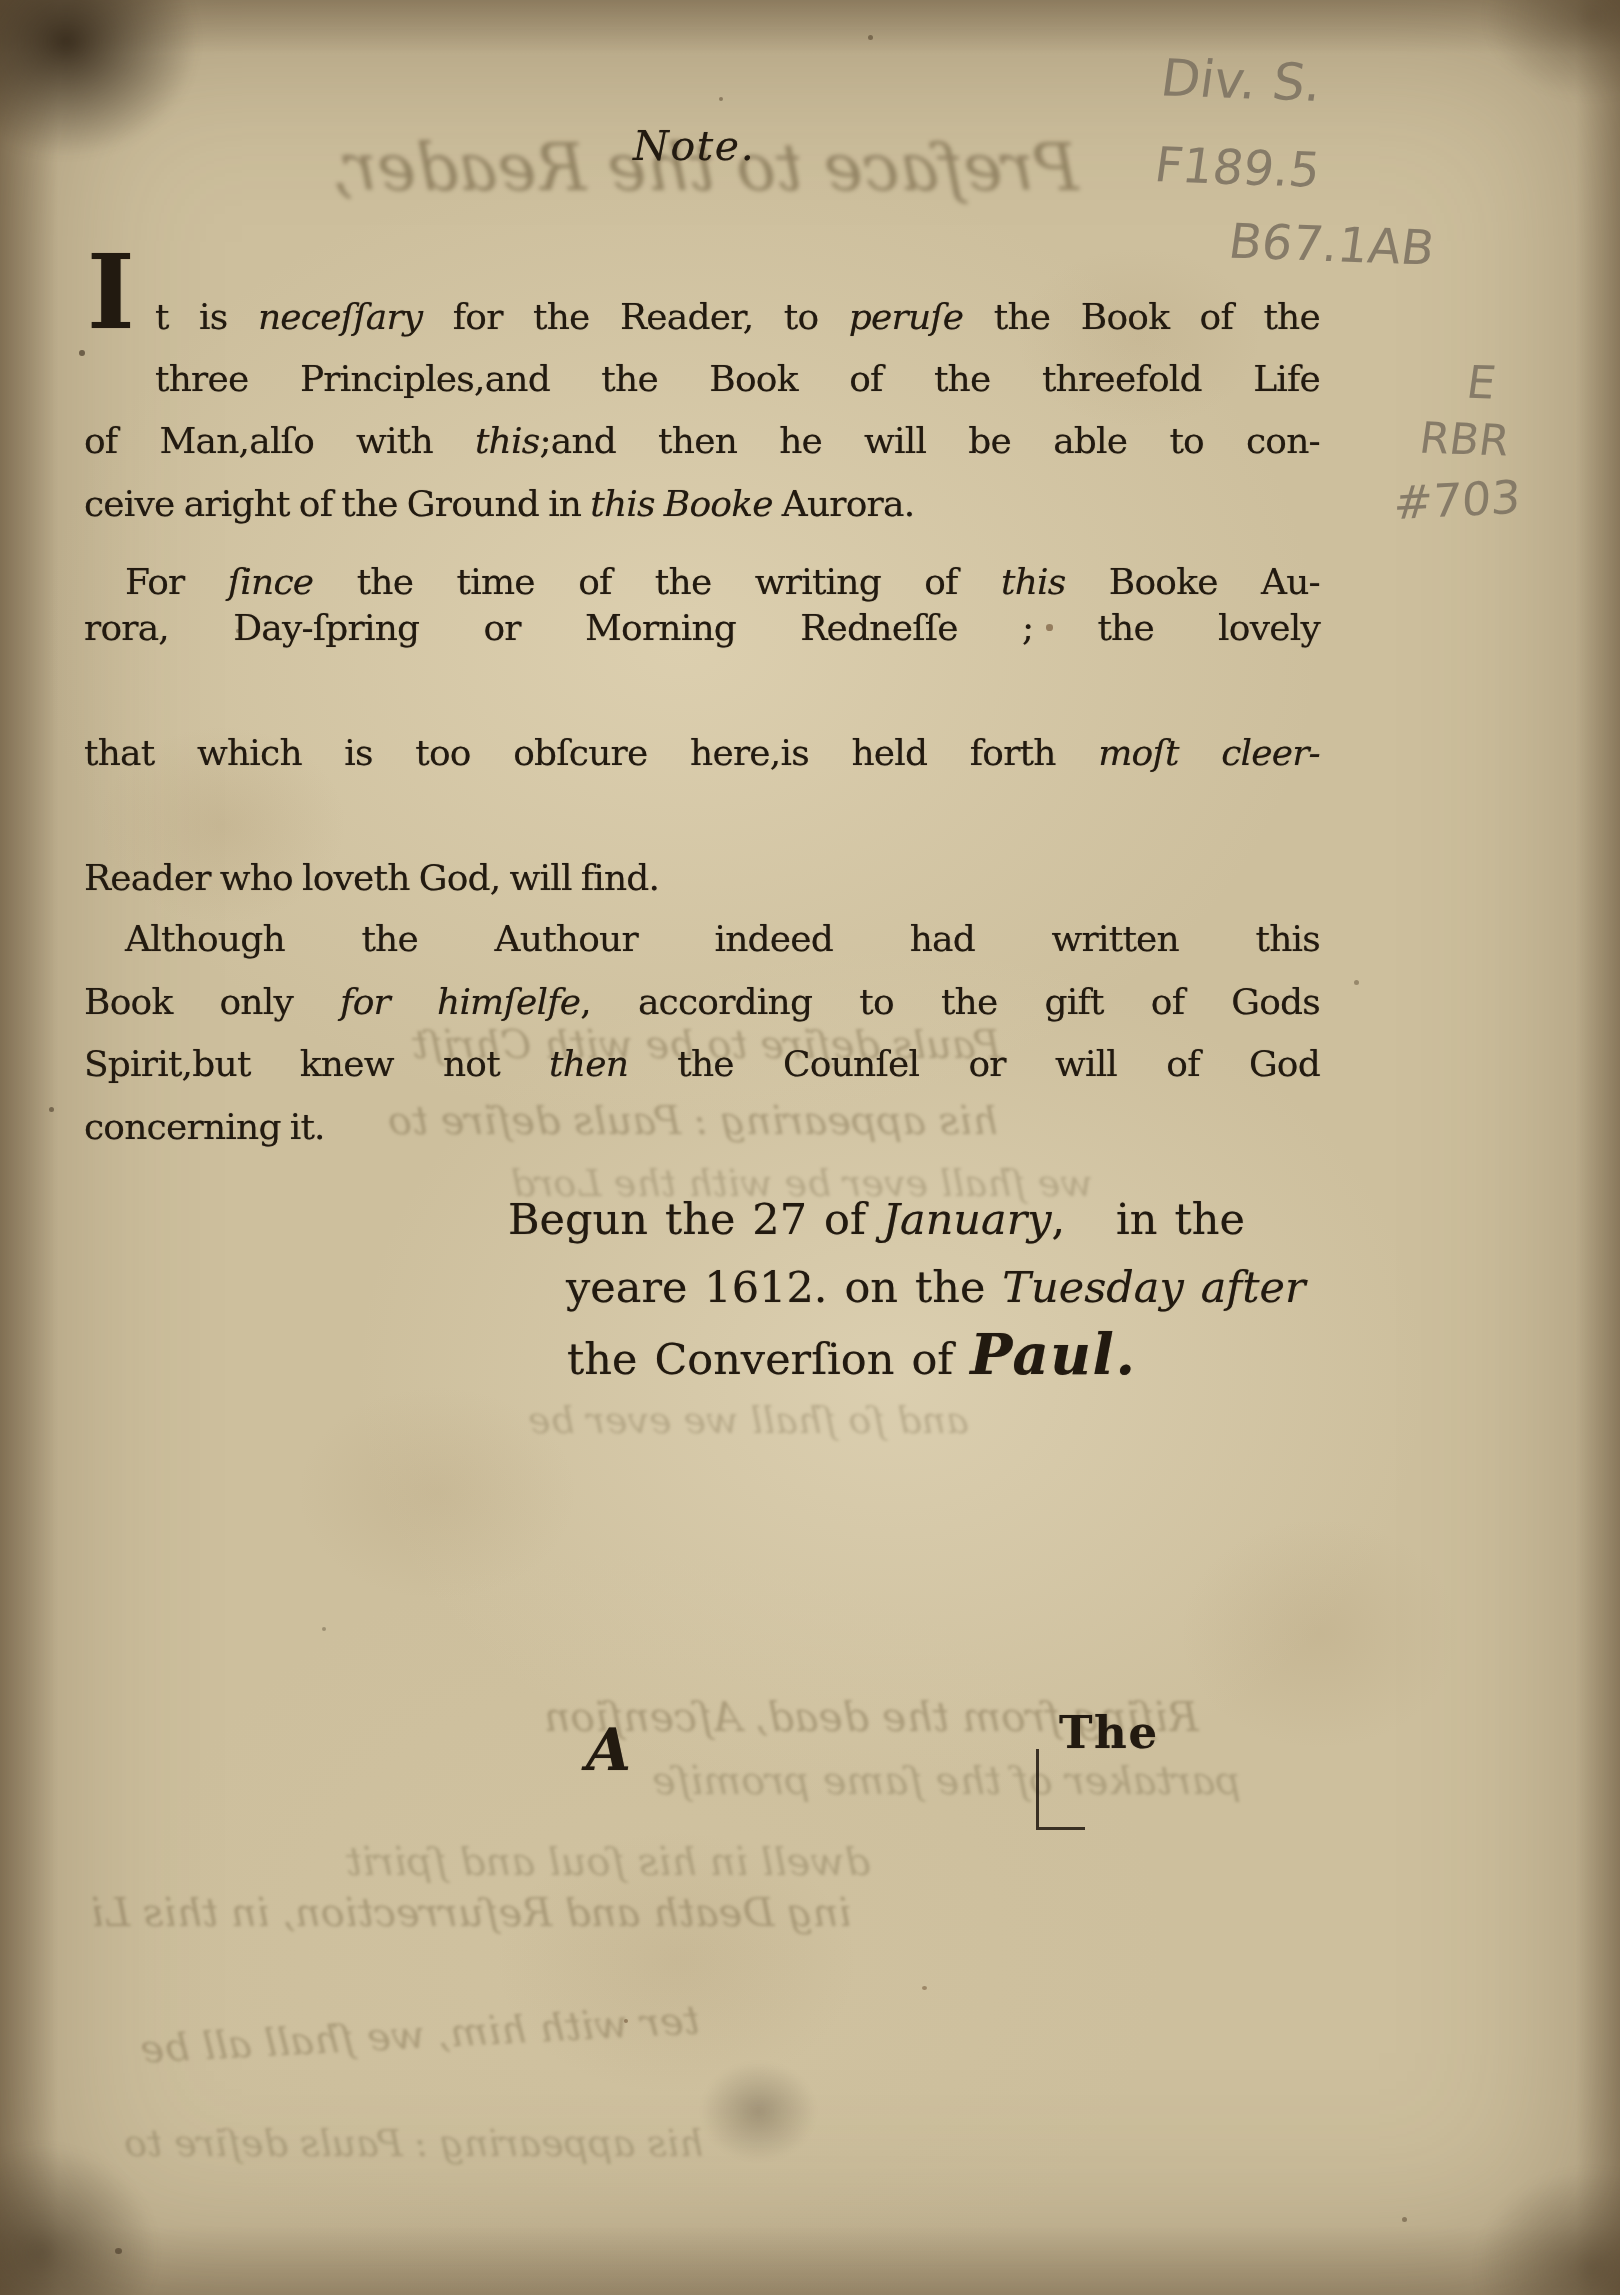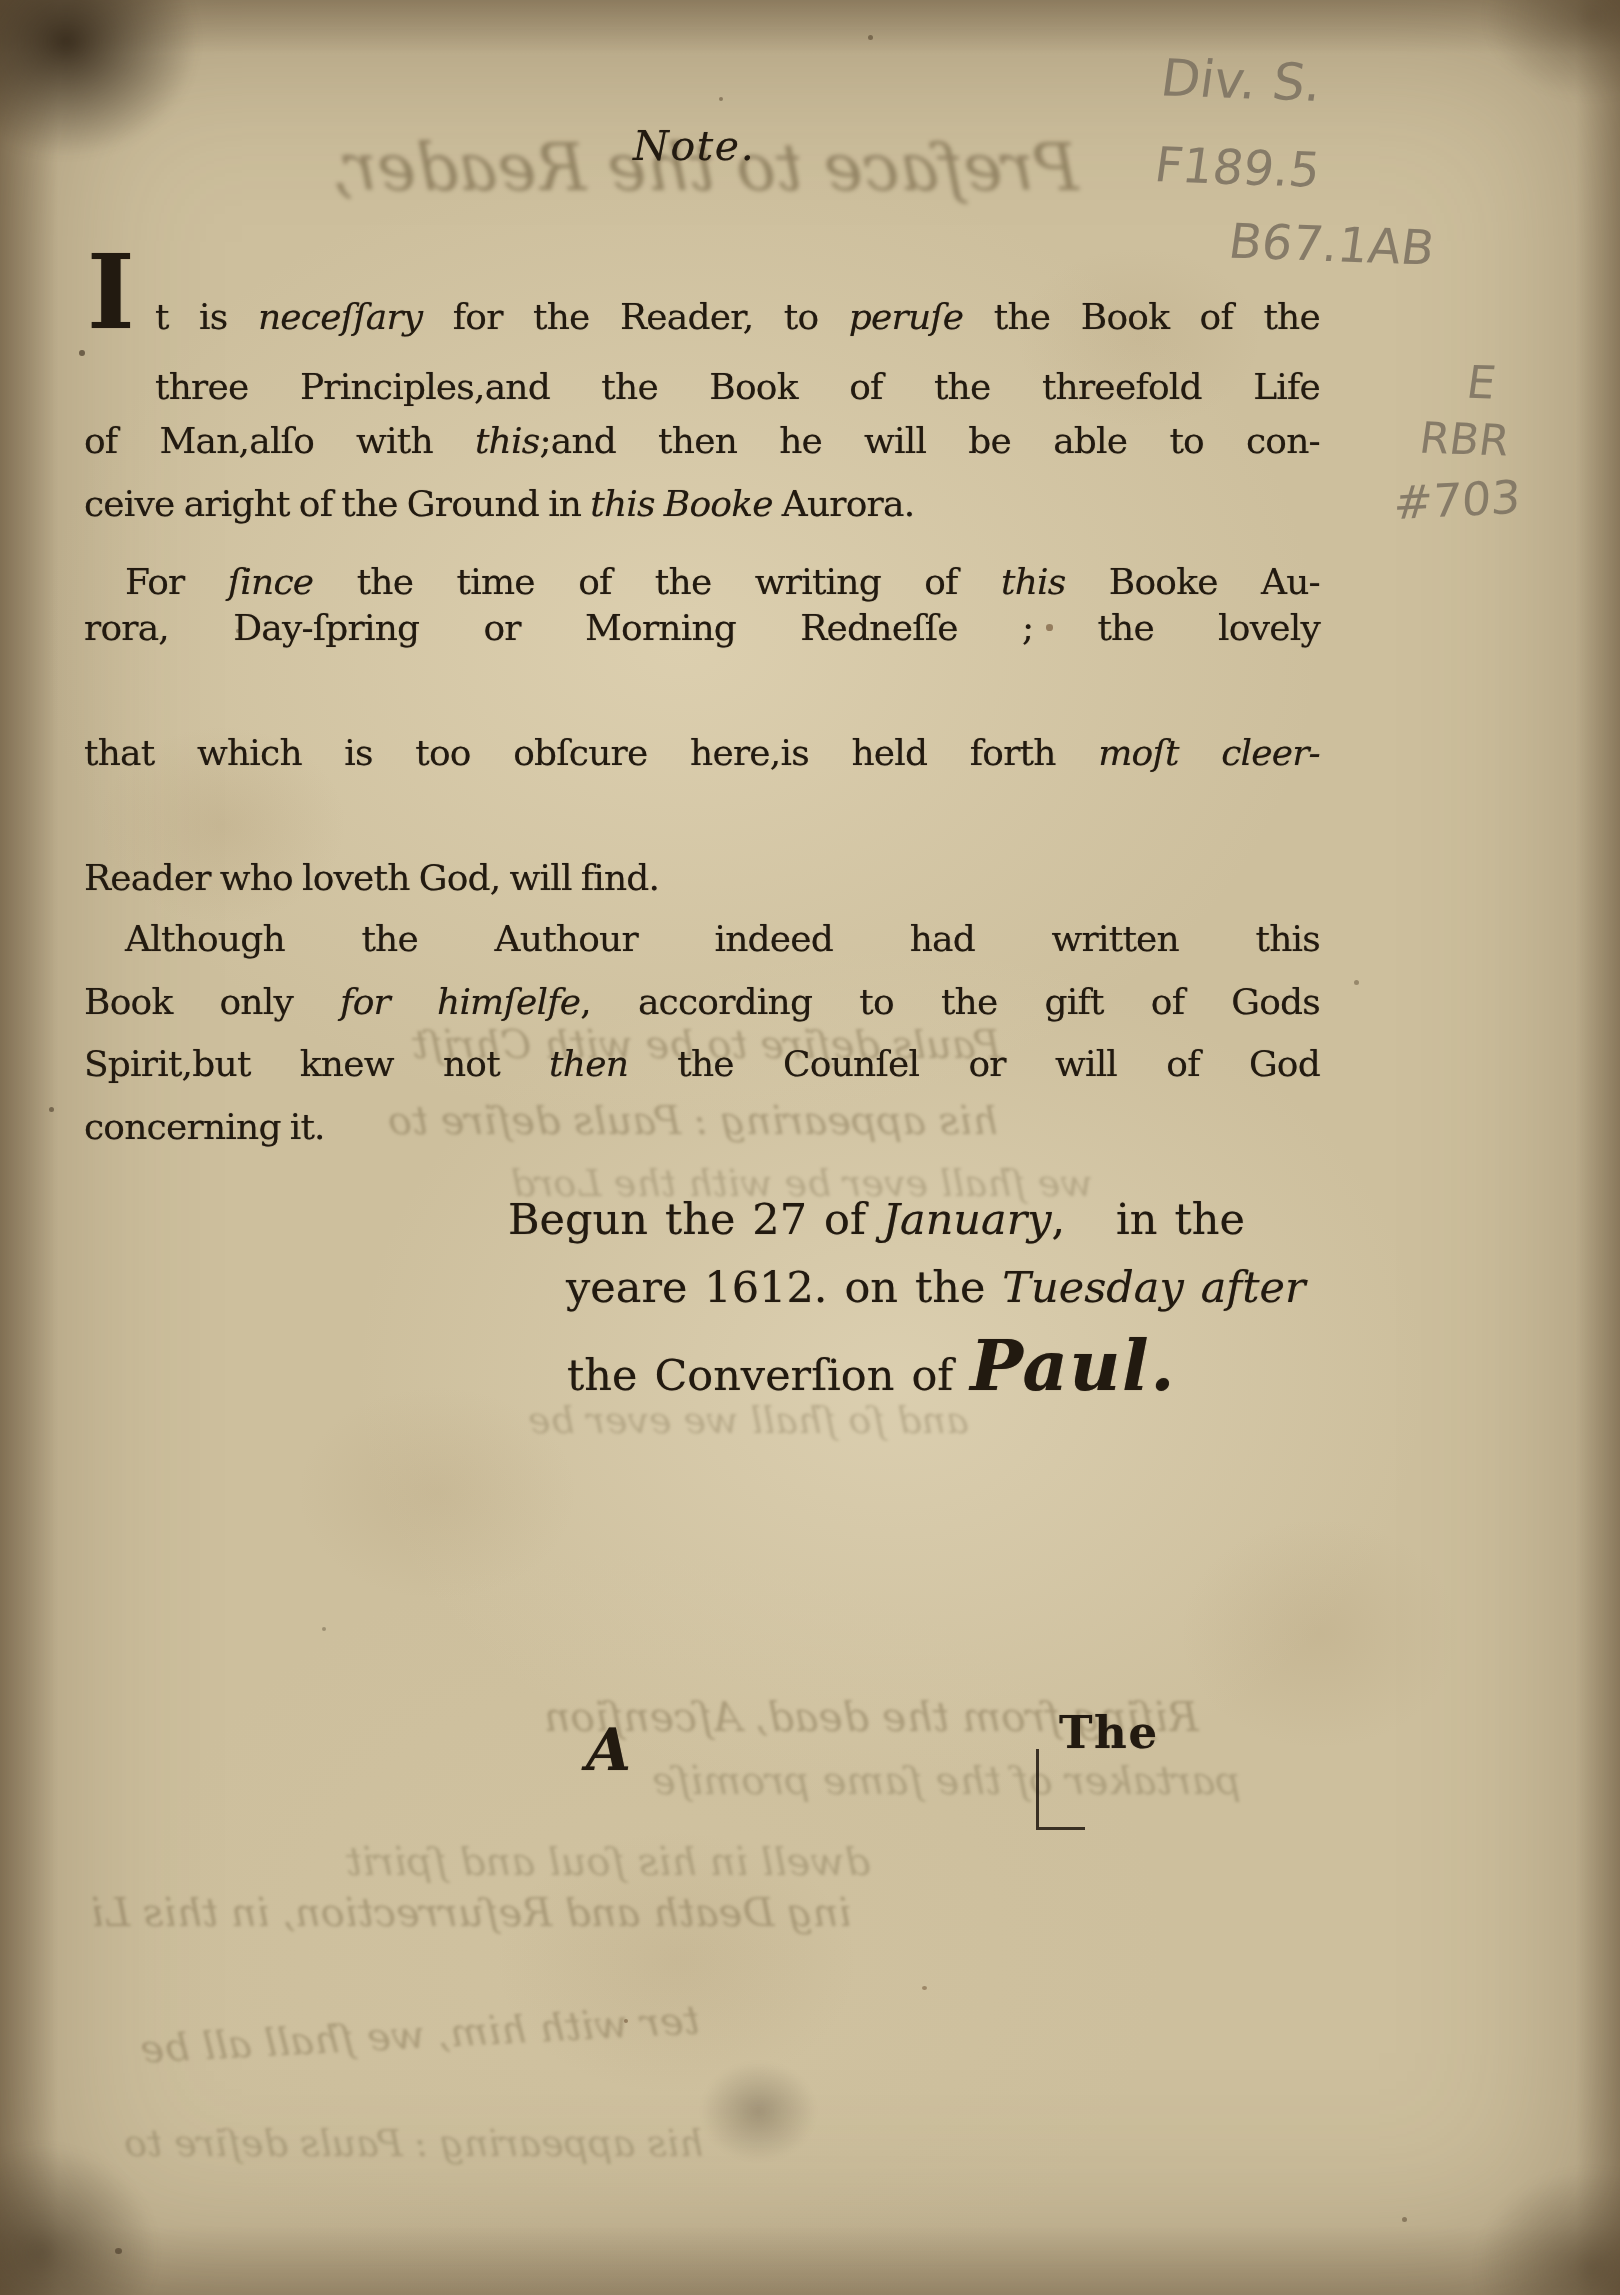--- a/index.html
+++ b/index.html
@@ -43,21 +43,21 @@
   .it{font-style:italic;}
   .dropcap{
     position:absolute;left:87px;top:241px;z-index:11;
     font-size:102px;line-height:1;font-weight:700;
   }
   .headword{
     position:absolute;left:633px;top:122px;z-index:10;
     font-size:41px;font-style:italic;letter-spacing:1.6px;
   }
   .col{position:absolute;z-index:10;font-size:43px;line-height:66px;white-space:pre;word-spacing:3.3px;}
-  .paul{font-size:70px;font-style:italic;font-weight:700;letter-spacing:1.6px;}
+  .paul{font-size:56px;font-style:italic;font-weight:700;letter-spacing:1.6px;}
   .sig{position:absolute;left:586px;top:1716px;z-index:10;font-size:58px;font-style:italic;font-weight:600;}
   .catchword{position:absolute;left:1059px;top:1706px;z-index:10;font-size:45px;font-weight:700;letter-spacing:1.6px;}
   .bracket{
     position:absolute;left:1036px;top:1749px;width:46px;height:78px;z-index:9;
     border-left:3.3px solid rgba(30,22,14,.85);
     border-bottom:3.3px solid rgba(30,22,14,.85);
   }
 
   
   .ghost{
@@ -97,21 +97,21 @@
 
   <div class="pencil" style="left:1467px;top:356px;font-size:45px;">E</div>
   <div class="pencil" style="left:1420px;top:414px;font-size:43px;">RBR</div>
   <div class="pencil" style="left:1394px;top:473px;font-size:46px;transform:skewX(-6deg) rotate(-3deg);">#703</div>
 
   <div class="headword ink">Note.</div>
 
   <div class="dropcap ink">I</div>
 
   <div class="bl ink ind" style="top:242px;"><span>t is </span><span class="it">neceſſary</span><span> for the Reader, to </span><span class="it">peruſe</span><span> the Book of the</span></div>
-  <div class="bl ink ind" style="top:312px;"><span>three Principles,and the Book of the threefold Life</span></div>
+  <div class="bl ink ind" style="top:304px;"><span>three Principles,and the Book of the threefold Life</span></div>
   <div class="bl ink" style="top:366px;"><span>of Man,alſo with </span><span class="it">this</span><span>;and then he will be able to con-</span></div>
   <div class="bl ink short" style="top:429px;"><span>ceive aright of the Ground in </span><span class="it">this Booke</span><span> Aurora.</span></div>
   <div class="bl ink ind2" style="top:507px;"><span>For </span><span class="it">ſince</span><span> the time of the writing of </span><span class="it">this</span><span> Booke Au-</span></div>
   <div class="bl ink" style="top:553px;"><span>rora, Day-ſpring or Morning Redneſſe ; the lovely</span></div>
   <div class="bl ink" style="top:678px;"><span>that which is too obſcure here,is held forth </span><span class="it">moſt cleer-</span></div>
   <div class="bl ink short" style="top:803px;"><span>Reader who loveth God, will find.</span></div>
   <div class="bl ink" style="top:927px;"><span>Book only </span><span class="it">for himſelfe</span><span>, according to the gift of Gods</span></div>
   <div class="bl ink ind2" style="top:864px;"><span>Although the Authour indeed had written this</span></div>
   <div class="bl ink" style="top:989px;"><span>Spirit,but knew not </span><span class="it">then</span><span> the Counſel or will of God</span></div>
   <div class="bl ink short" style="top:1052px;"><span>concerning it.</span></div>

